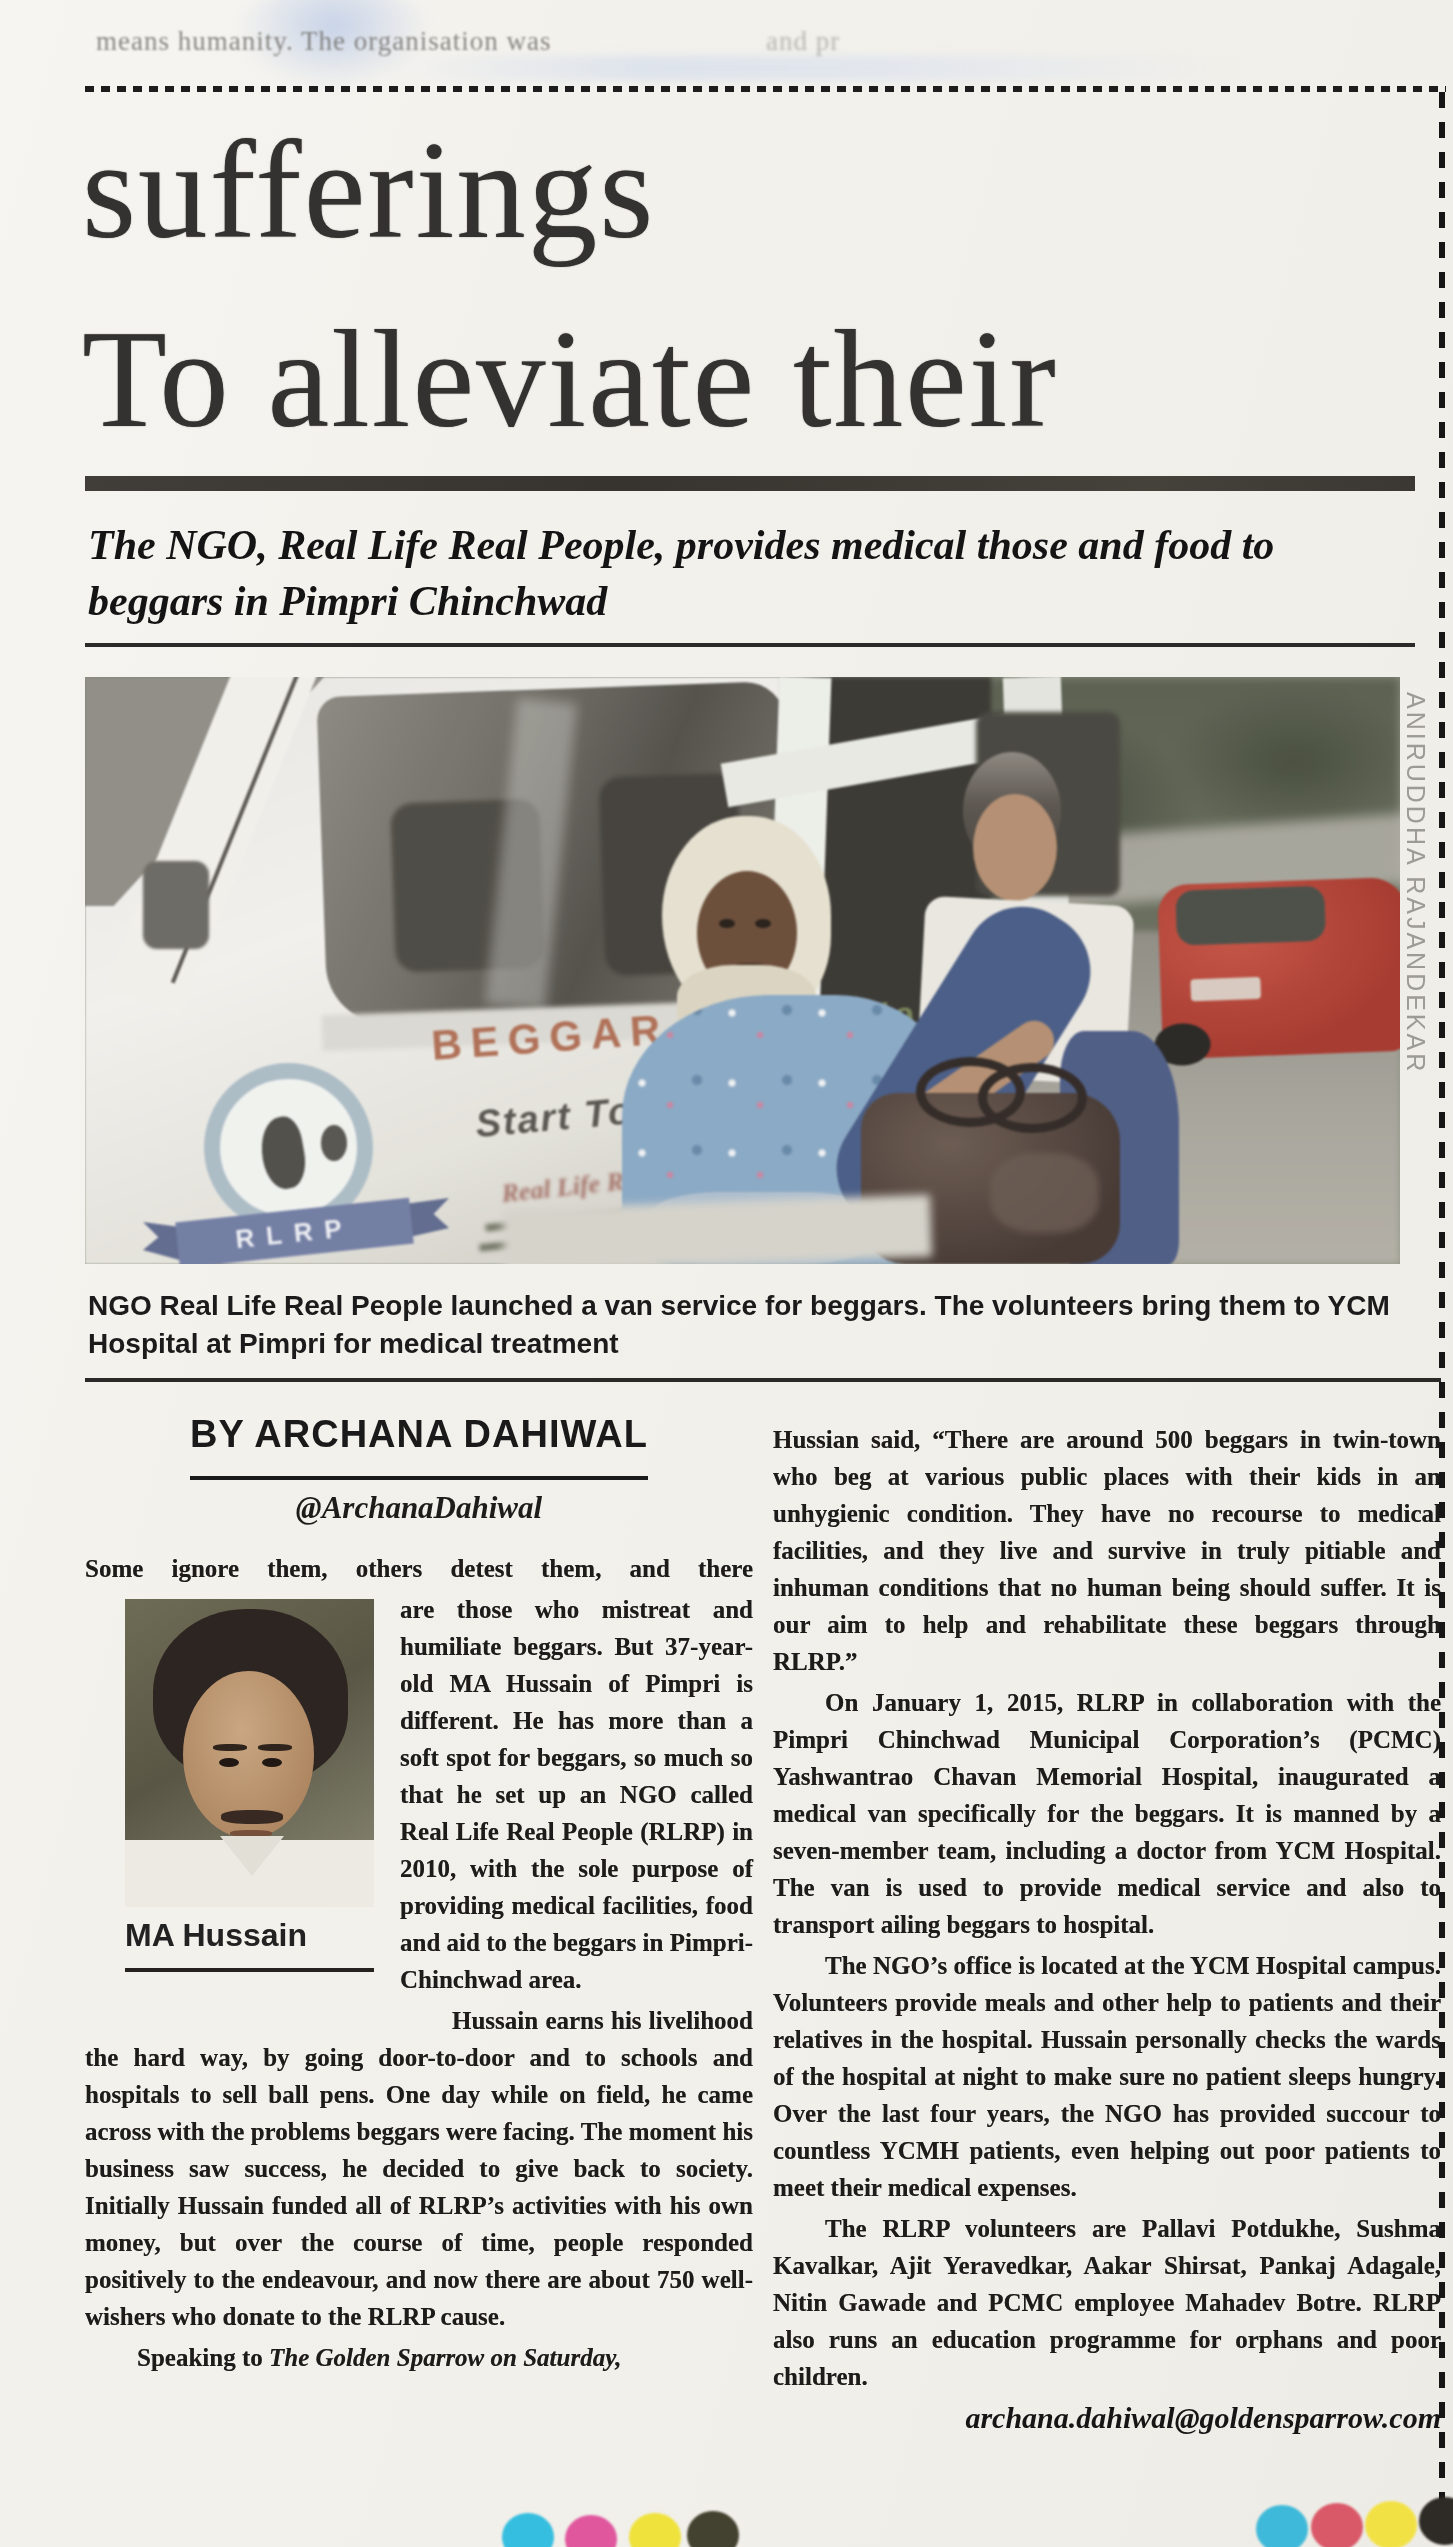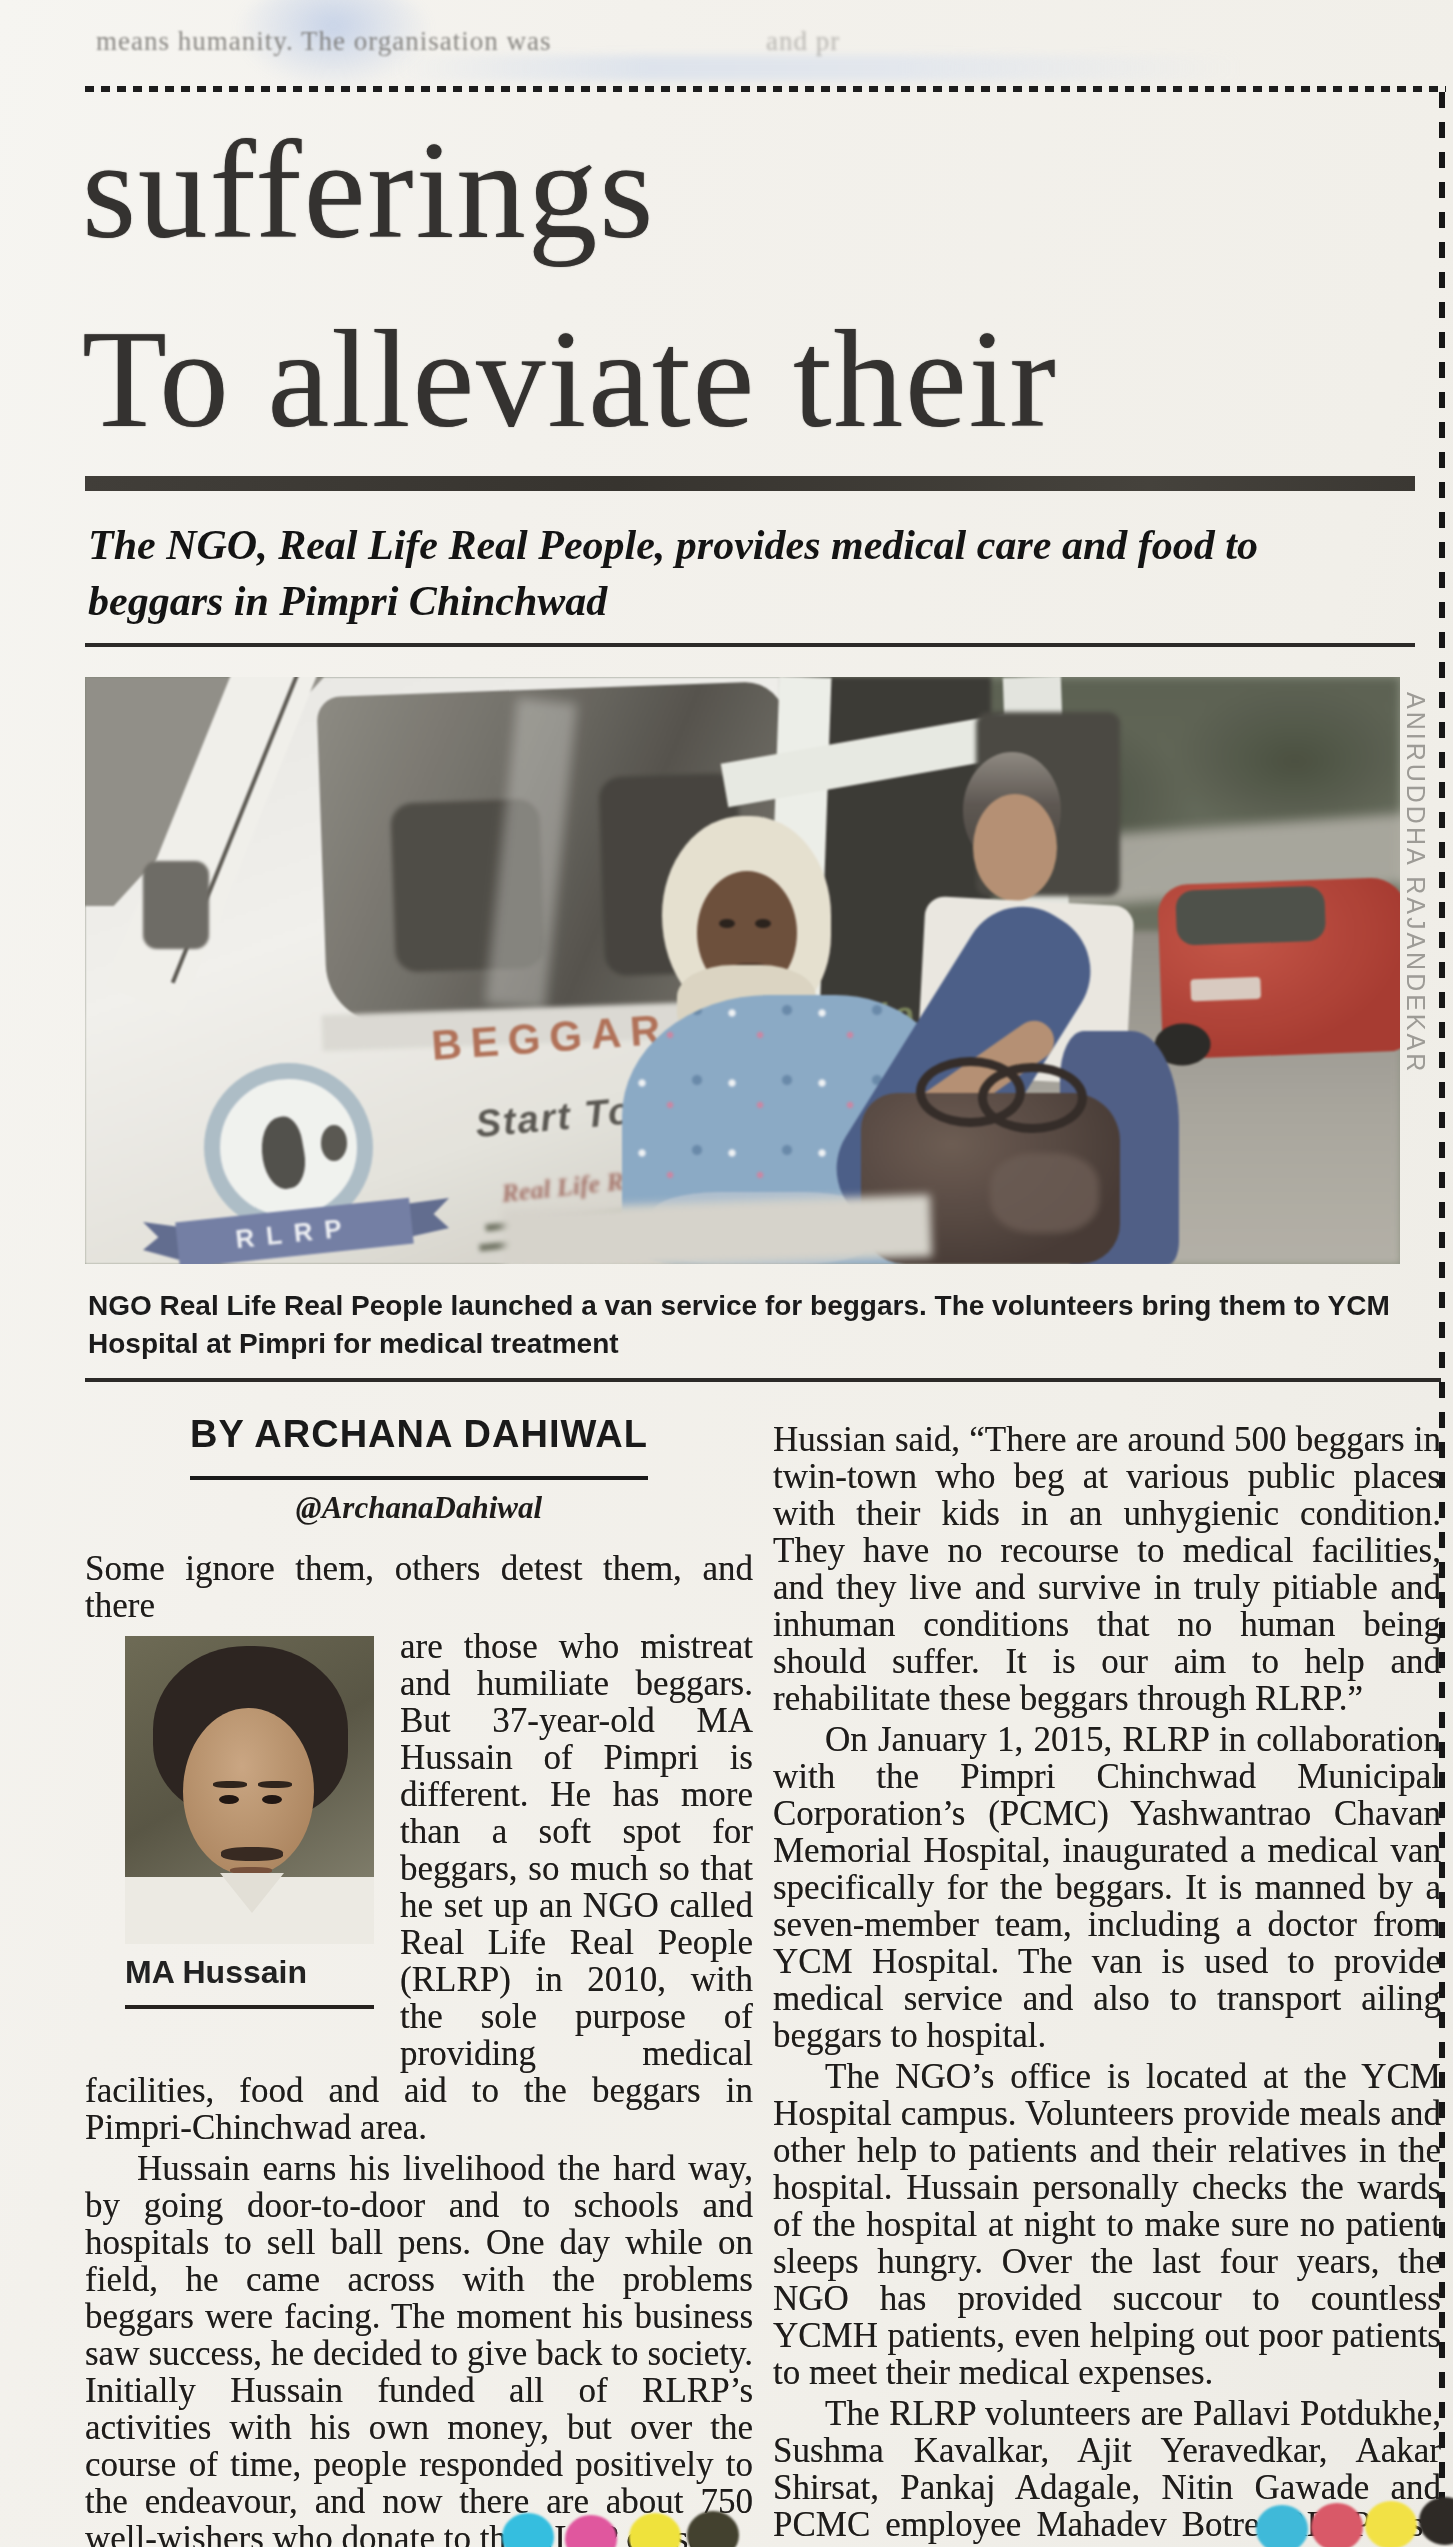--- a/index.html
+++ b/index.html
@@ -131,22 +131,22 @@
   
   .photo-caption{position:absolute;left:88px;top:1287px;width:1333px;color:#1b1b1b;
      font-family:"Liberation Sans",sans-serif;font-weight:700;font-size:28px;line-height:38px;}
   .columns{position:absolute;left:85px;top:1405px;width:1356px;display:flex;gap:20px;}
   .col{width:668px;}
   .col2{padding-top:16px;}
   .byline-wrap{text-align:center;margin:8px 0 24px 0;}
   .byline-name{display:inline-block;font-family:"Liberation Sans",sans-serif;font-weight:700;
      font-size:38px;letter-spacing:1px;color:#1a1a1a;border-bottom:4px solid #1a1a1a;padding-bottom:20px;}
   .byline-handle{margin-top:10px;font-style:italic;font-weight:700;font-size:31px;color:#1e1c1a;}
-  .bodytext{font-size:35px;line-height:37px;text-align:justify;color:#1e1c1a;margin:0 0 4px 0;
-     text-shadow:0 0 0.6px rgba(30,28,26,.55);}
+  .bodytext{font-size:25px;line-height:37px;text-align:justify;color:#1e1c1a;margin:0 0 4px 0;
+     text-shadow:0 0 0.6px rgba(30,28,26,.55);font-weight:bold;}
   .bodytext.lead{text-align-last:justify;}
   .bodytext.indent{text-indent:52px;}
   .inset-float{float:left;width:249px;margin:8px 26px 60px 40px;}
   .inset-art{position:relative;width:249px;height:308px;overflow:hidden;
      background:linear-gradient(150deg,#6f6b52 0%,#5a5642 45%,#8d8a74 100%);
      filter:blur(0.7px) saturate(.85);}
   .inset-art div{position:absolute;}
   .in-hair{left:28px;top:10px;width:195px;height:174px;background:#2e2520;border-radius:48% 48% 40% 44%;}
   .in-face{left:58px;top:72px;width:131px;height:167px;background:radial-gradient(at 45% 35%,#cfa57c,#b28457 80%);border-radius:50%;}
   .in-brow{width:34px;height:7px;background:#31241a;border-radius:40%;}
@@ -185,21 +185,21 @@
   <div class="top-frag right">and pr</div>
   <div class="dotted-rule"></div>
   <div class="dashed-right"></div>
 
   <div class="headline">
     <div>sufferings</div>
     <div>To alleviate their</div>
   </div>
 
   <div class="heavy-bar"></div>
-  <div class="standfirst">The NGO, Real Life Real People, provides medical care and food to beggars in Pimpri Chinchwad</div>
+  <div class="standfirst">The NGO, Real Life Real People, provides medical those and food to beggars in Pimpri Chinchwad</div>
   <div class="rule r1"></div>
 
   <div class="photo">
     <div class="photo-art">
       <div class="ph-foliage"></div>
       <div class="ph-road"></div>
       <div class="ph-wall"></div>
       <div class="ph-redcar">
         <div class="ph-redcar-window"></div>
         <div class="ph-redcar-plate"></div>

